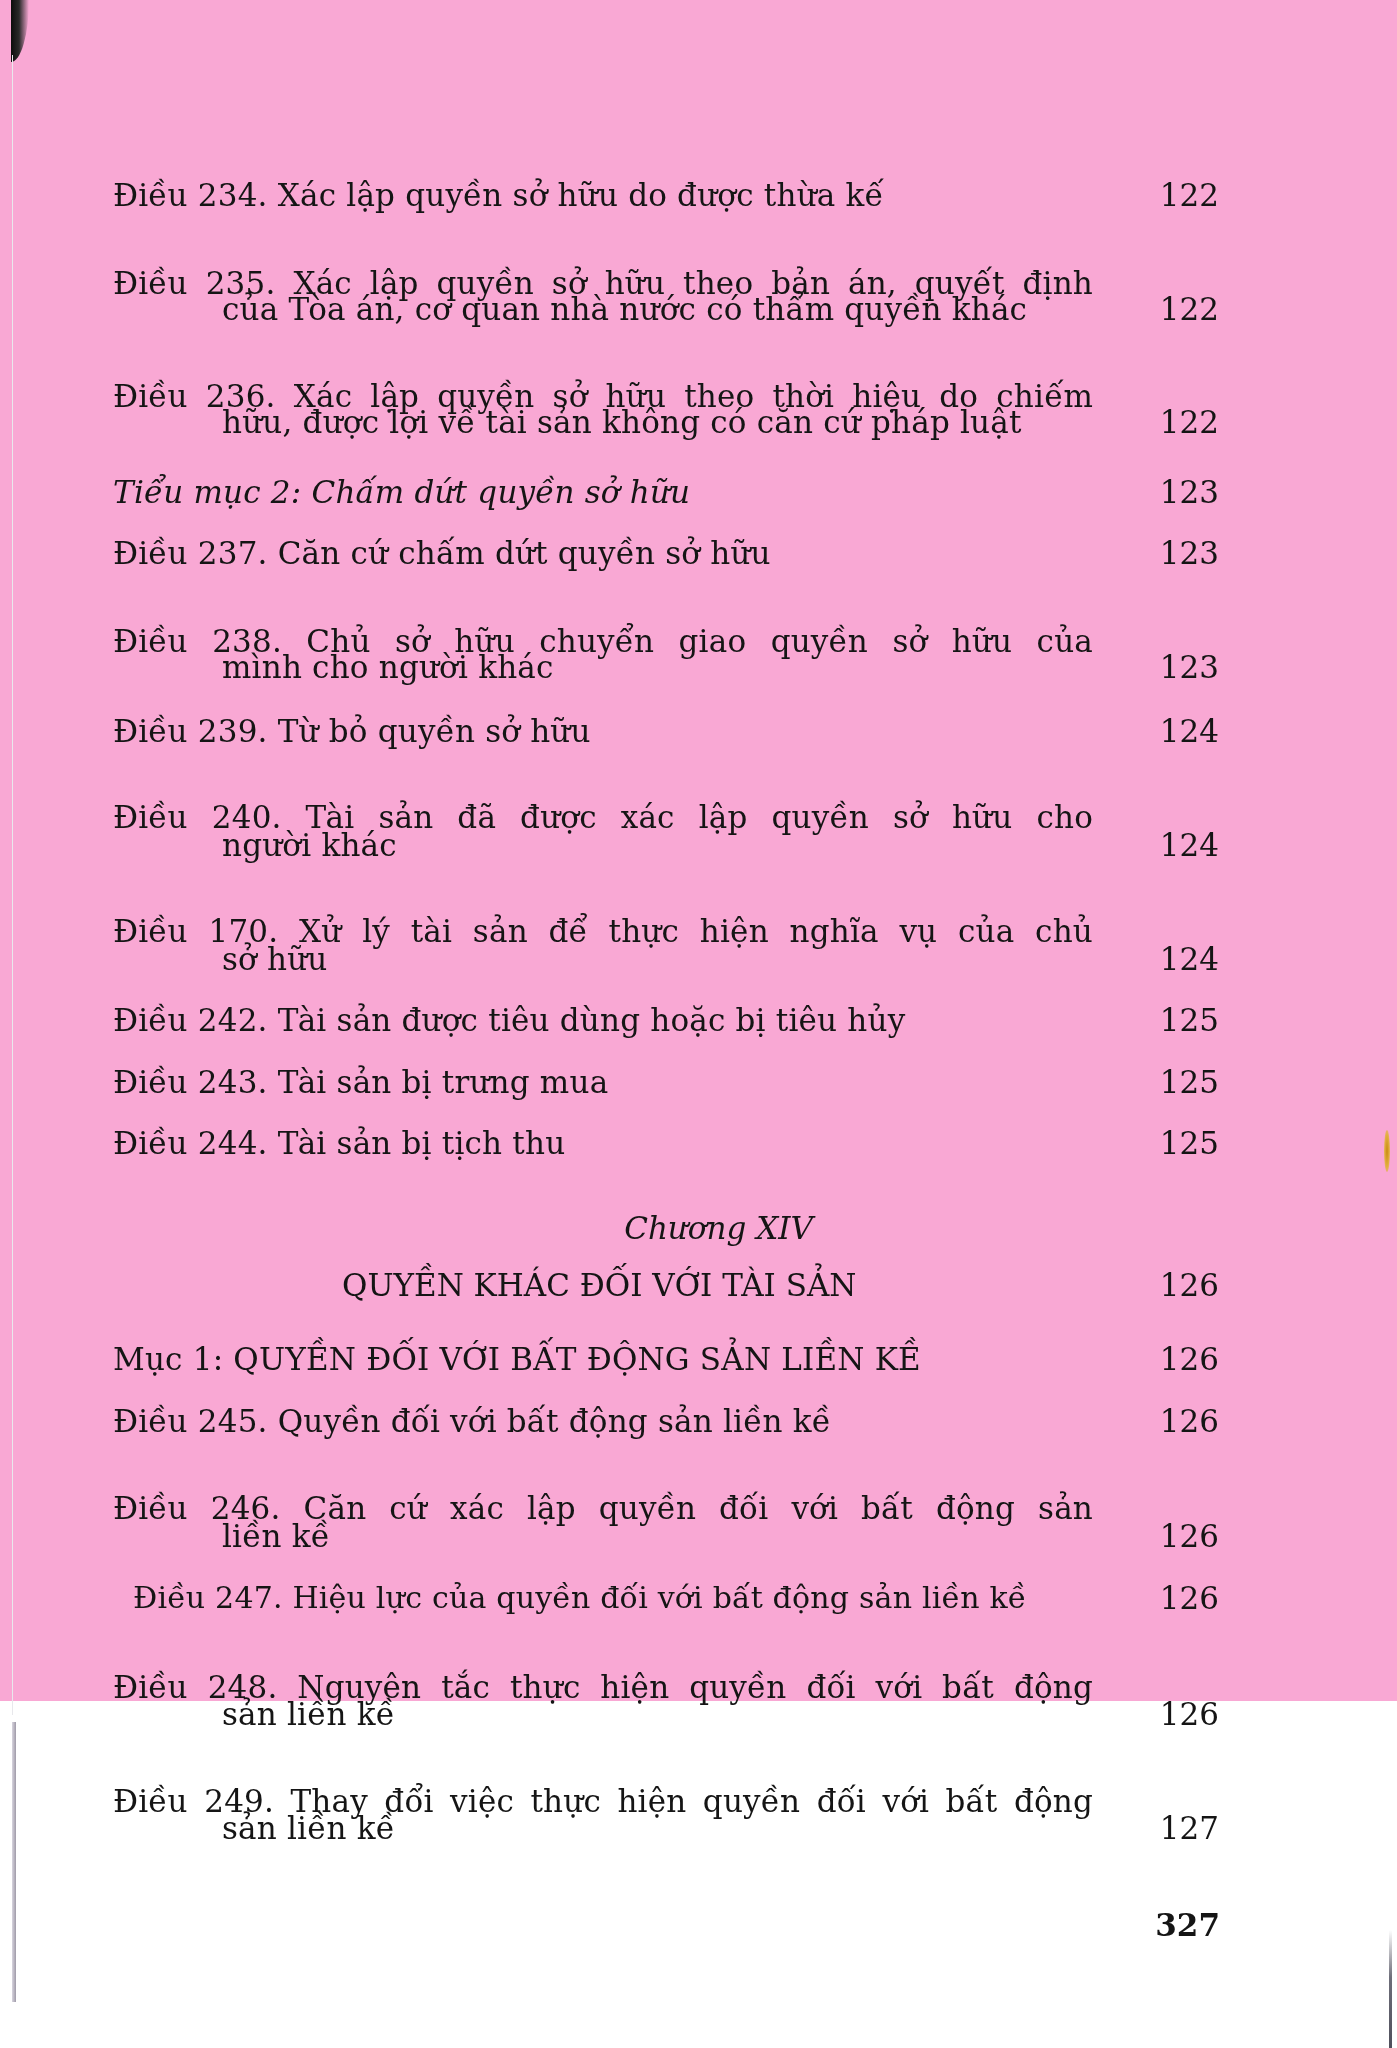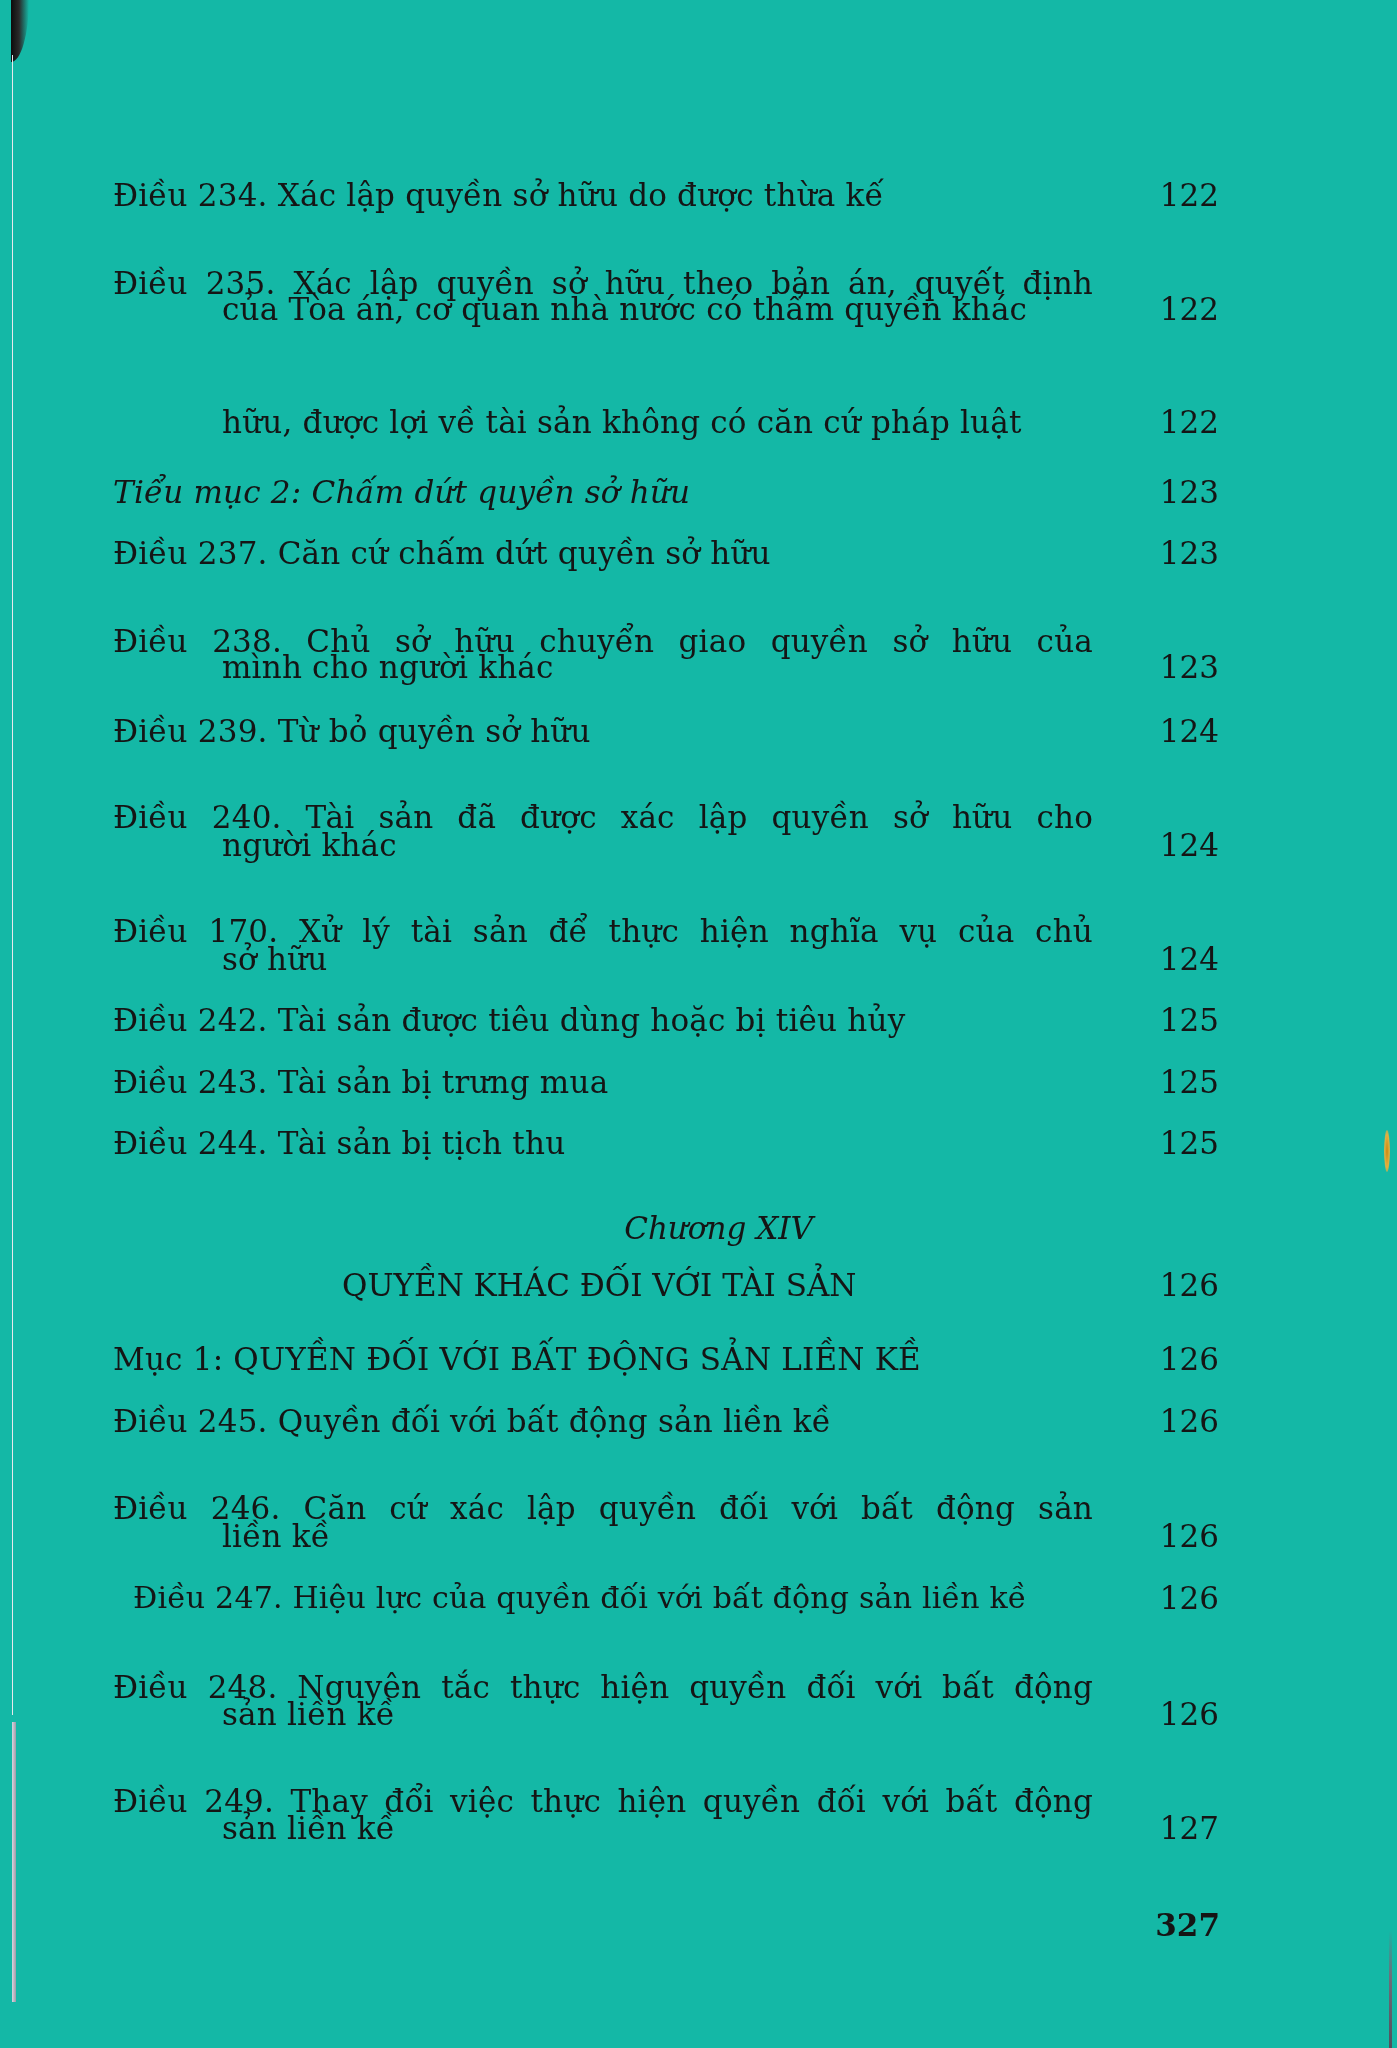--- a/index.html
+++ b/index.html
@@ -12,22 +12,22 @@
       height: 2048px;
       position: relative;
       overflow: hidden;
       font-family: "DejaVu Serif", "Liberation Serif", serif;
       color: #151515;
     }
     .page {
       position: absolute;
       left: 0; top: 0;
       width: 1397px;
-      height: 2048px;
-      background: #14b8a6;
+      height: 1701px;
+      background: #f9a8d4;
     }
     
     .edge-wedge {
       position: absolute;
       left: 11px; top: 0;
       width: 18px; height: 62px;
       background: linear-gradient(90deg, #0c0c0c 0%, #2a2a2a 45%, rgba(255,255,255,0) 100%);
       border-bottom-right-radius: 100% 100%;
     }
     .edge-line-left-top {
@@ -143,20 +143,23 @@
   </div>
 
   <div class="row" style="top:230px">
     <span class="entry-text justify">Điều 235. Xác lập quyền sở hữu theo bản án, quyết định</span>
   </div>
   <div class="row" style="top:284px">
     <span class="entry-text cont">của Tòa án, cơ quan nhà nước có thẩm quyền khác</span>
     <span class="entry-page">122</span>
   </div>
 
+  <div class="row" style="top:343px">
+    <span class="entry-text justify">Điều 236. Xác lập quyền sở hữu theo thời hiệu do chiếm</span>
+  </div>
   <div class="row" style="top:397px">
     <span class="entry-text cont">hữu, được lợi về tài sản không có căn cứ pháp luật</span>
     <span class="entry-page">122</span>
   </div>
 
   <div class="row" style="top:467px">
     <span class="entry-text italic">Tiểu mục 2: Chấm dứt quyền sở hữu</span>
     <span class="entry-page">123</span>
   </div>
 

